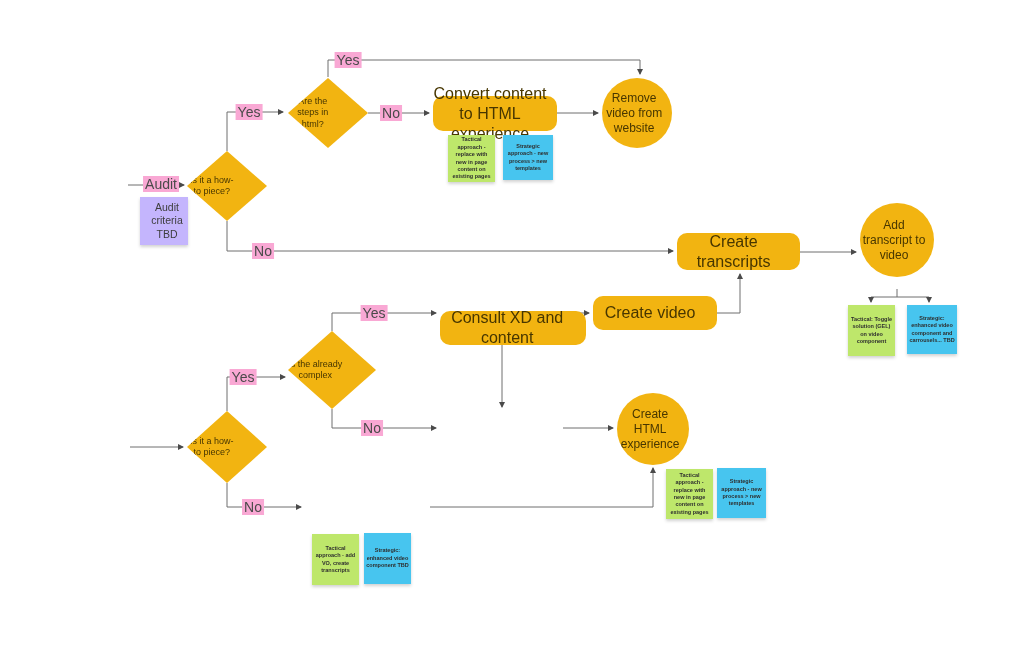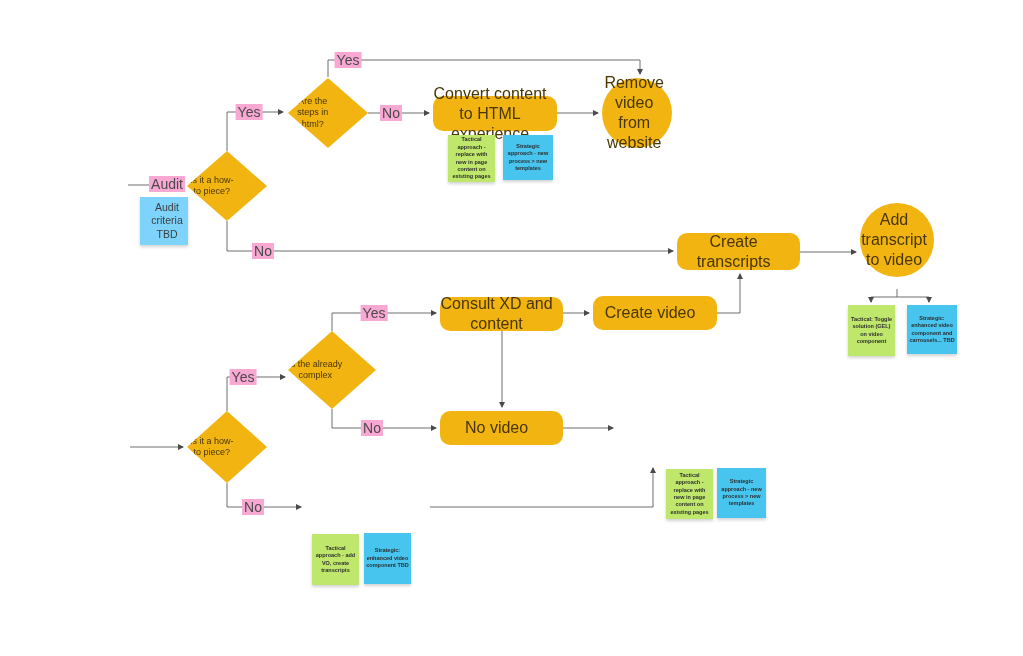--- a/index.html
+++ b/index.html
@@ -5,31 +5,31 @@
   html,body{margin:0;padding:0;background:#ffffff;}
   #canvas{
     position:relative;width:1023px;height:656px;background:#ffffff;overflow:hidden;
     font-family:"Liberation Sans", sans-serif;
   }
   svg.connectors{position:absolute;left:0;top:0;z-index:1;}
   .edge{fill:none;stroke:#6e6e6e;stroke-width:1;}
   .node{position:absolute;z-index:2;display:flex;align-items:center;
     text-align:center;background:#F2B411;color:#473600;font-weight:normal;}
   .node .lbl{display:block;width:92%;line-height:1.25;}
-  .circle{border-radius:50%;font-size:16px;}
+  .circle{border-radius:50%;font-size:12px;}
   .process{border-radius:10px;font-size:16px;}
   .diamond{clip-path:polygon(50% 0,100% 50%,50% 100%,0 50%);font-size:9px;}
   .diamond .lbl{width:62%;}
   .sticky{position:absolute;z-index:2;display:flex;align-items:center;justify-content:center;
     text-align:center;color:#2e2e2e;box-shadow:0 2px 3px rgba(0,0,0,0.18);padding:2px;box-sizing:border-box;}
   .sticky .txt{display:block;line-height:1.35;font-weight:600;}
   .sticky.small{font-size:5.5px;}
   .sticky.big{font-size:10.5px;font-weight:400;color:#3d3d3d;}
   .sticky.big .txt{font-weight:400;line-height:1.3;}
-  .s-lightyellow{background:#7dd3fc;padding-left:8px;}
+  .s-lightyellow{background:#c4b5fd;padding-left:8px;}
   .s-green{background:#BEE76B;}
   .s-blue{background:#47C5EF;}
   .edge-label{position:absolute;z-index:3;transform:translate(-50%,-50%);
     background:#f9a8d4;color:#4a4a4a;font-size:14px;padding:0 2px;white-space:nowrap;}
 </style>
 </head>
 <body>
 
 <div id="canvas">
 
@@ -75,28 +75,28 @@
   <div class="node process" style="left:677px;top:233px;width:123px;height:37px">
     <span class="lbl">Create transcripts</span>
   </div>
   <div class="node circle" style="left:860px;top:203px;width:74px;height:74px">
     <span class="lbl">Add transcript to video</span>
   </div>
 
   <div class="node diamond" style="left:288px;top:331px;width:88px;height:78px">
     <span class="lbl">Is the already complex</span>
   </div>
-  <div class="node process" style="left:440px;top:297px;width:123px;height:34px">
+  <div class="node process" style="left:440px;top:311px;width:146px;height:34px">
     <span class="lbl">Consult XD and content</span>
   </div>
   <div class="node process" style="left:593px;top:296px;width:124px;height:34px">
     <span class="lbl">Create video</span>
   </div>
-  <div class="node process" style="left:440px;top:411px;width:123px;height:34px">
-    <span class="lbl">No video</span>
+  <div class="node circle" style="left:617px;top:393px;width:72px;height:72px">
+    <span class="lbl">Create HTML experience</span>
   </div>
 
   <div class="node diamond" style="left:187px;top:411px;width:80px;height:72px">
     <span class="lbl">Is it a how-to piece?</span>
   </div>
 
   <div class="sticky big s-lightyellow" style="left:140px;top:197px;width:48px;height:48px">
     <span class="txt">Audit criteria TBD</span>
   </div>
   <div class="sticky small s-green" style="left:448px;top:135px;width:47px;height:47px">
@@ -117,21 +117,21 @@
   <div class="sticky small s-blue" style="left:717px;top:468px;width:49px;height:50px">
     <span class="txt">Strategic approach - new process &gt; new templates</span>
   </div>
   <div class="sticky small s-green" style="left:312px;top:534px;width:47px;height:51px">
     <span class="txt">Tactical approach - add VO, create transcripts</span>
   </div>
   <div class="sticky small s-blue" style="left:364px;top:533px;width:47px;height:51px">
     <span class="txt">Strategic: enhanced video component TBD</span>
   </div>
 
-  <div class="edge-label" style="left:167px;top:184px">Audit</div>
+  <div class="edge-label" style="left:161px;top:184px">Audit</div>
   <div class="edge-label" style="left:249px;top:112px">Yes</div>
   <div class="edge-label" style="left:348px;top:60px">Yes</div>
   <div class="edge-label" style="left:391px;top:113px">No</div>
   <div class="edge-label" style="left:263px;top:251px">No</div>
   <div class="edge-label" style="left:374px;top:313px">Yes</div>
   <div class="edge-label" style="left:372px;top:428px">No</div>
   <div class="edge-label" style="left:243px;top:377px">Yes</div>
   <div class="edge-label" style="left:253px;top:507px">No</div>
 
 </div>

